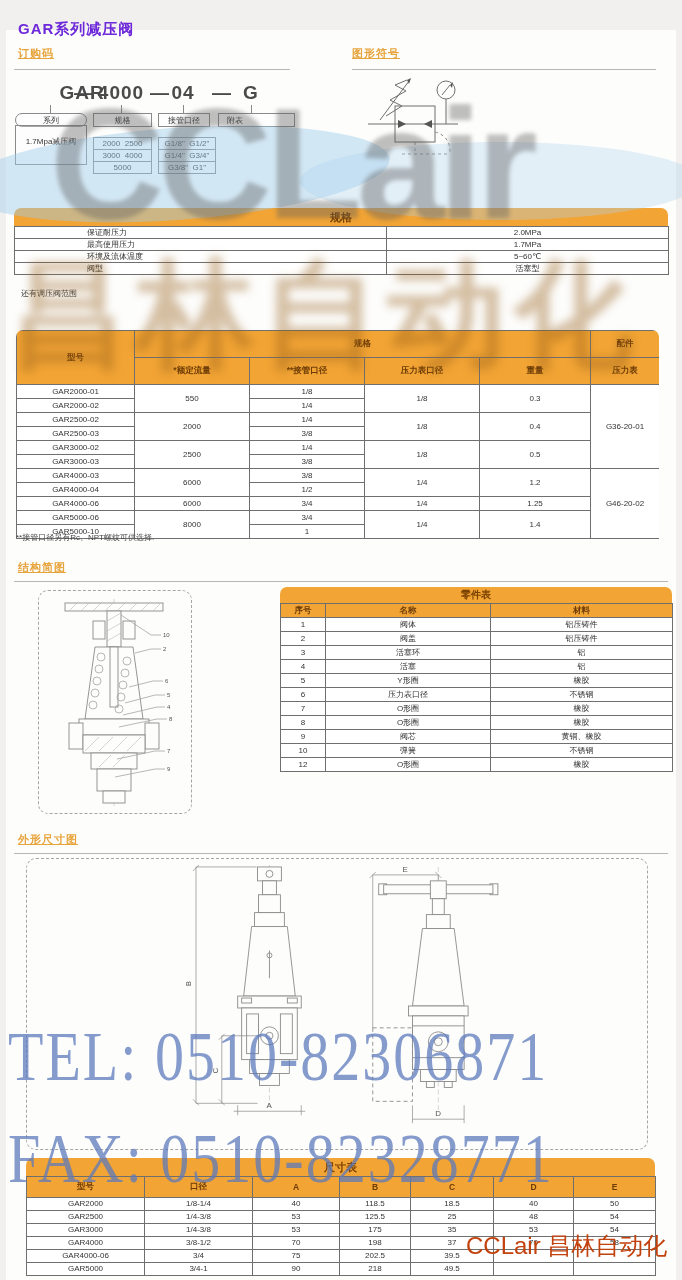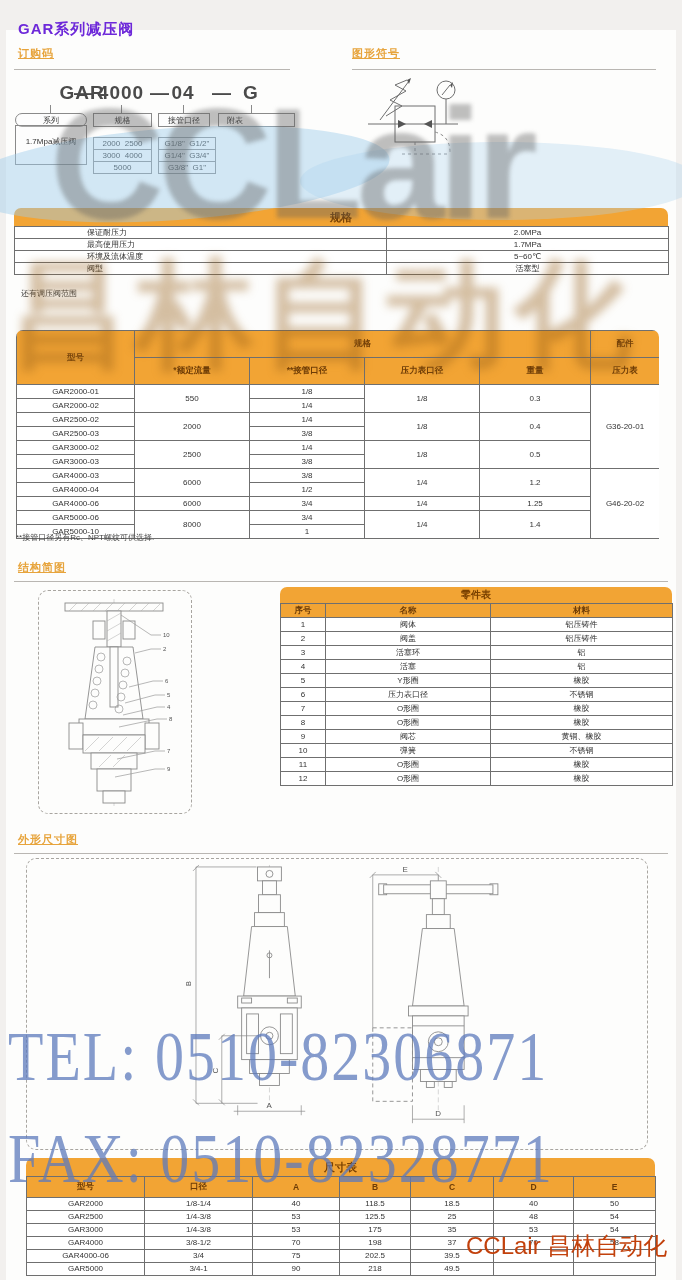--- a/index.html
+++ b/index.html
@@ -379,25 +379,20 @@
             <td>9</td>
             <td>阀芯</td>
             <td>黄铜、橡胶</td>
           </tr>
           <tr>
             <td>10</td>
             <td>弹簧</td>
             <td>不锈钢</td>
           </tr>
           <tr>
-            <td>11</td>
-            <td>O形圈</td>
-            <td>橡胶</td>
-          </tr>
-          <tr>
             <td>12</td>
             <td>O形圈</td>
             <td>橡胶</td>
           </tr>
         </tbody>
     </table>
   </div>
 
   <div class="abs sec-title z1" style="left:18px;top:832px;">外形尺寸图</div>
   <div class="abs rule z1" style="left:14px;top:853px;width:654px;"></div>

